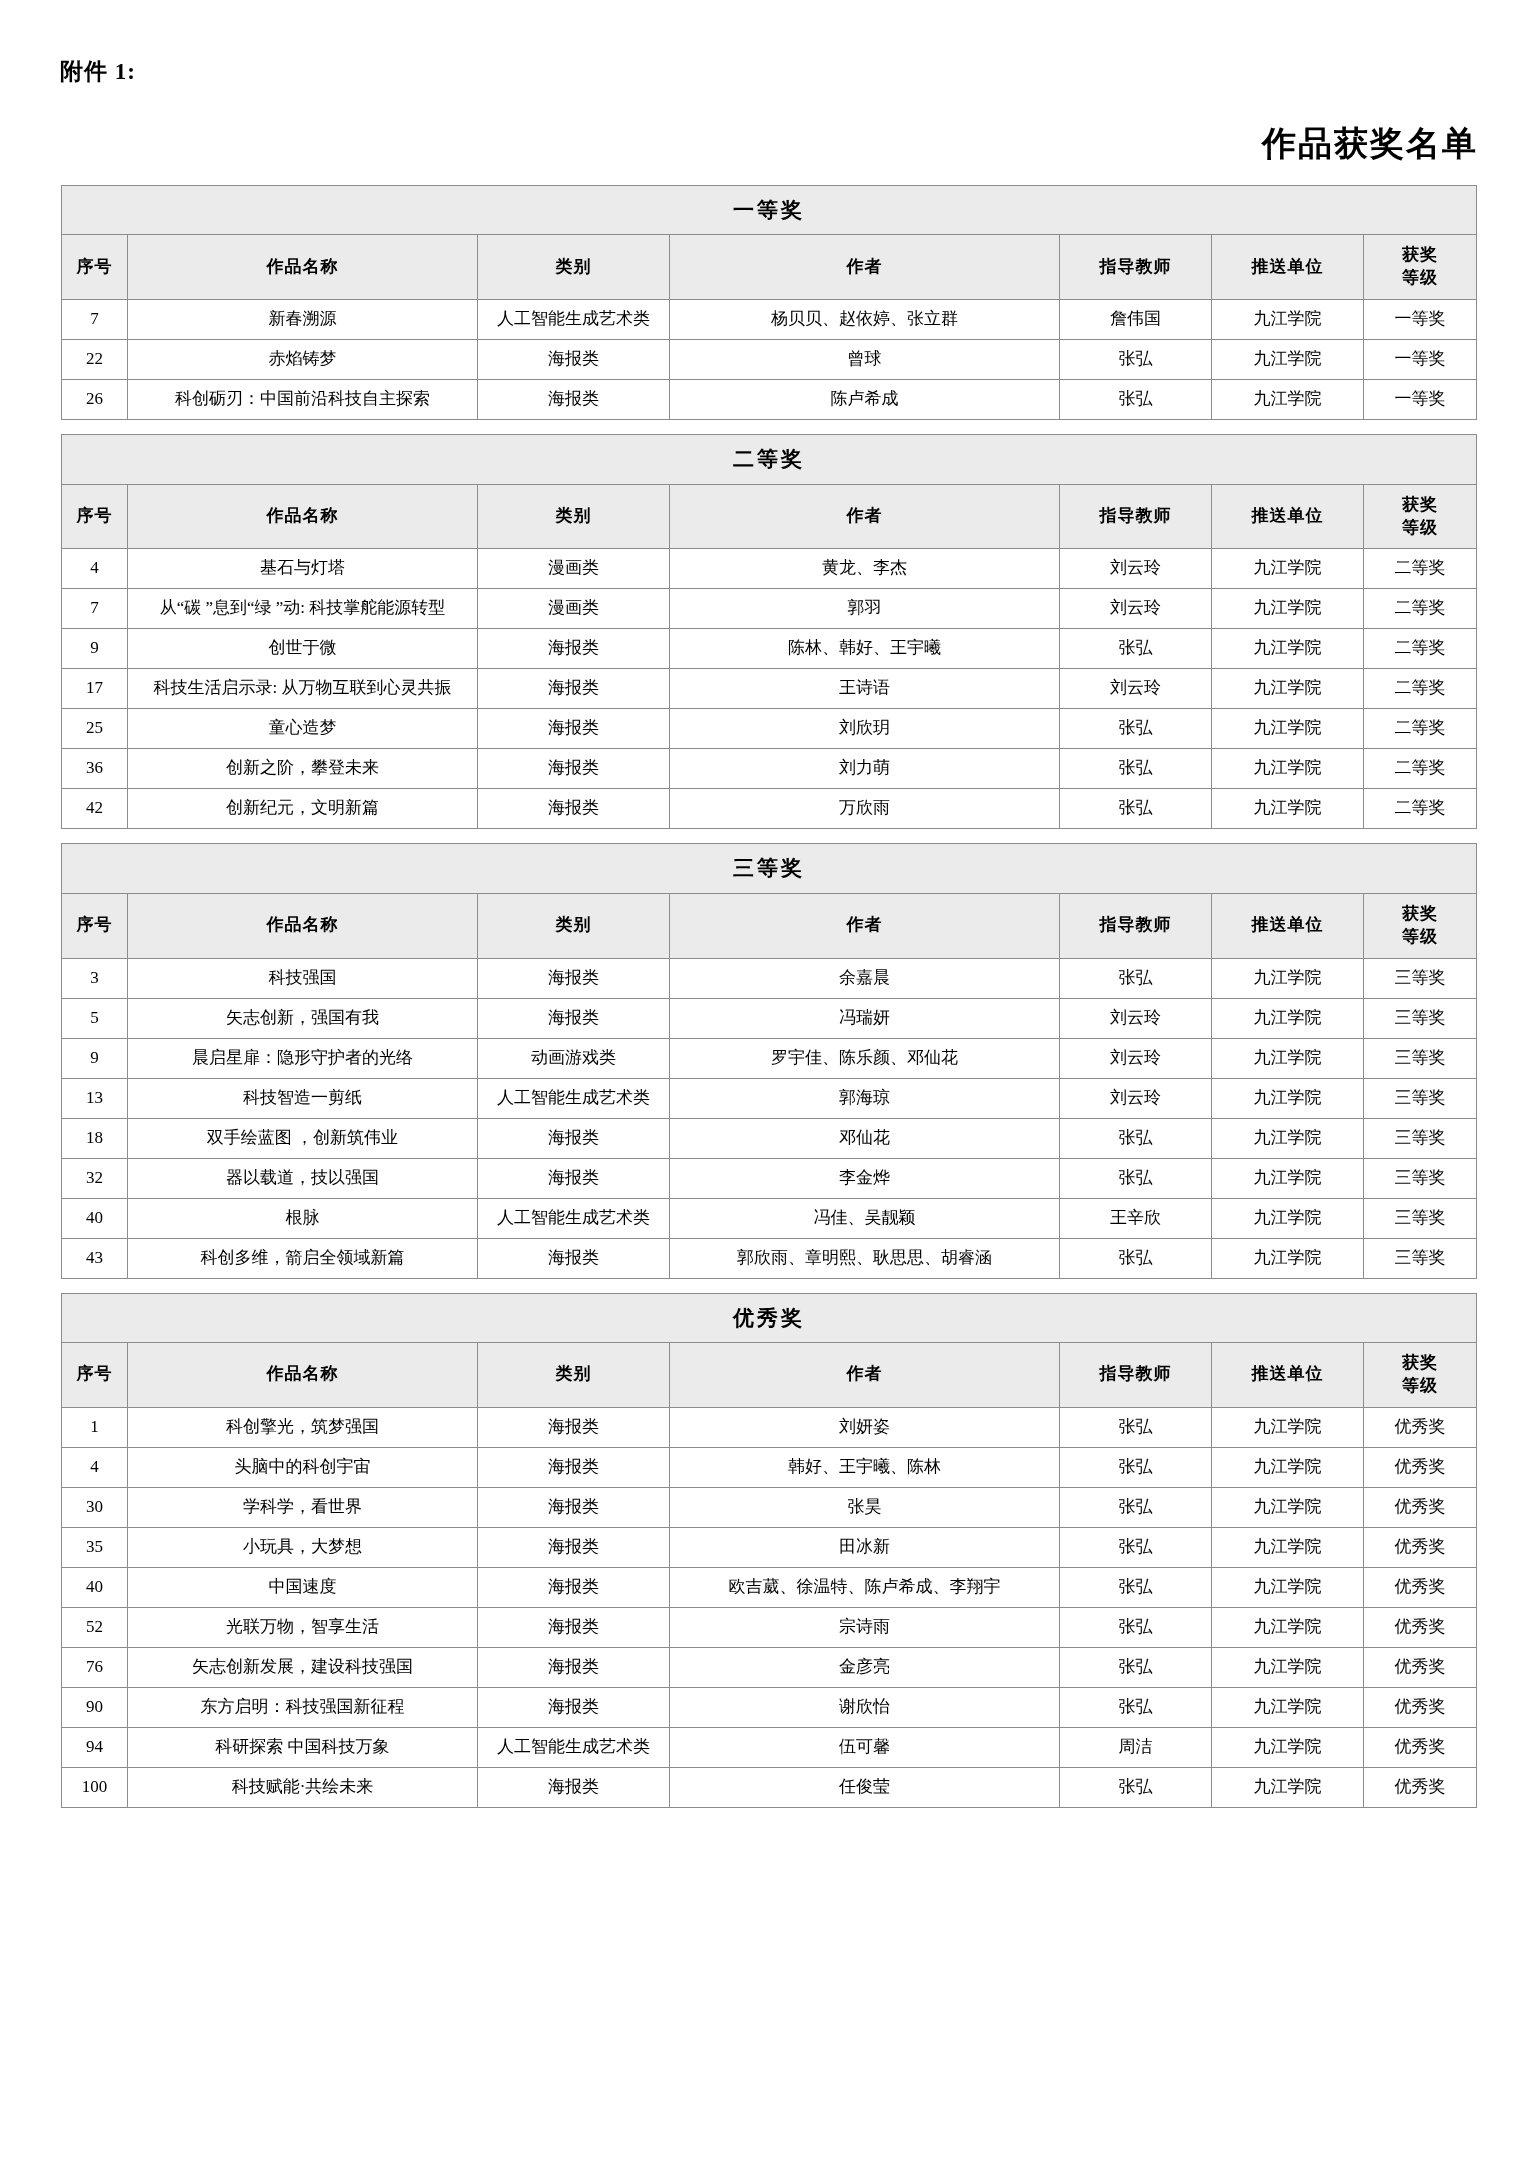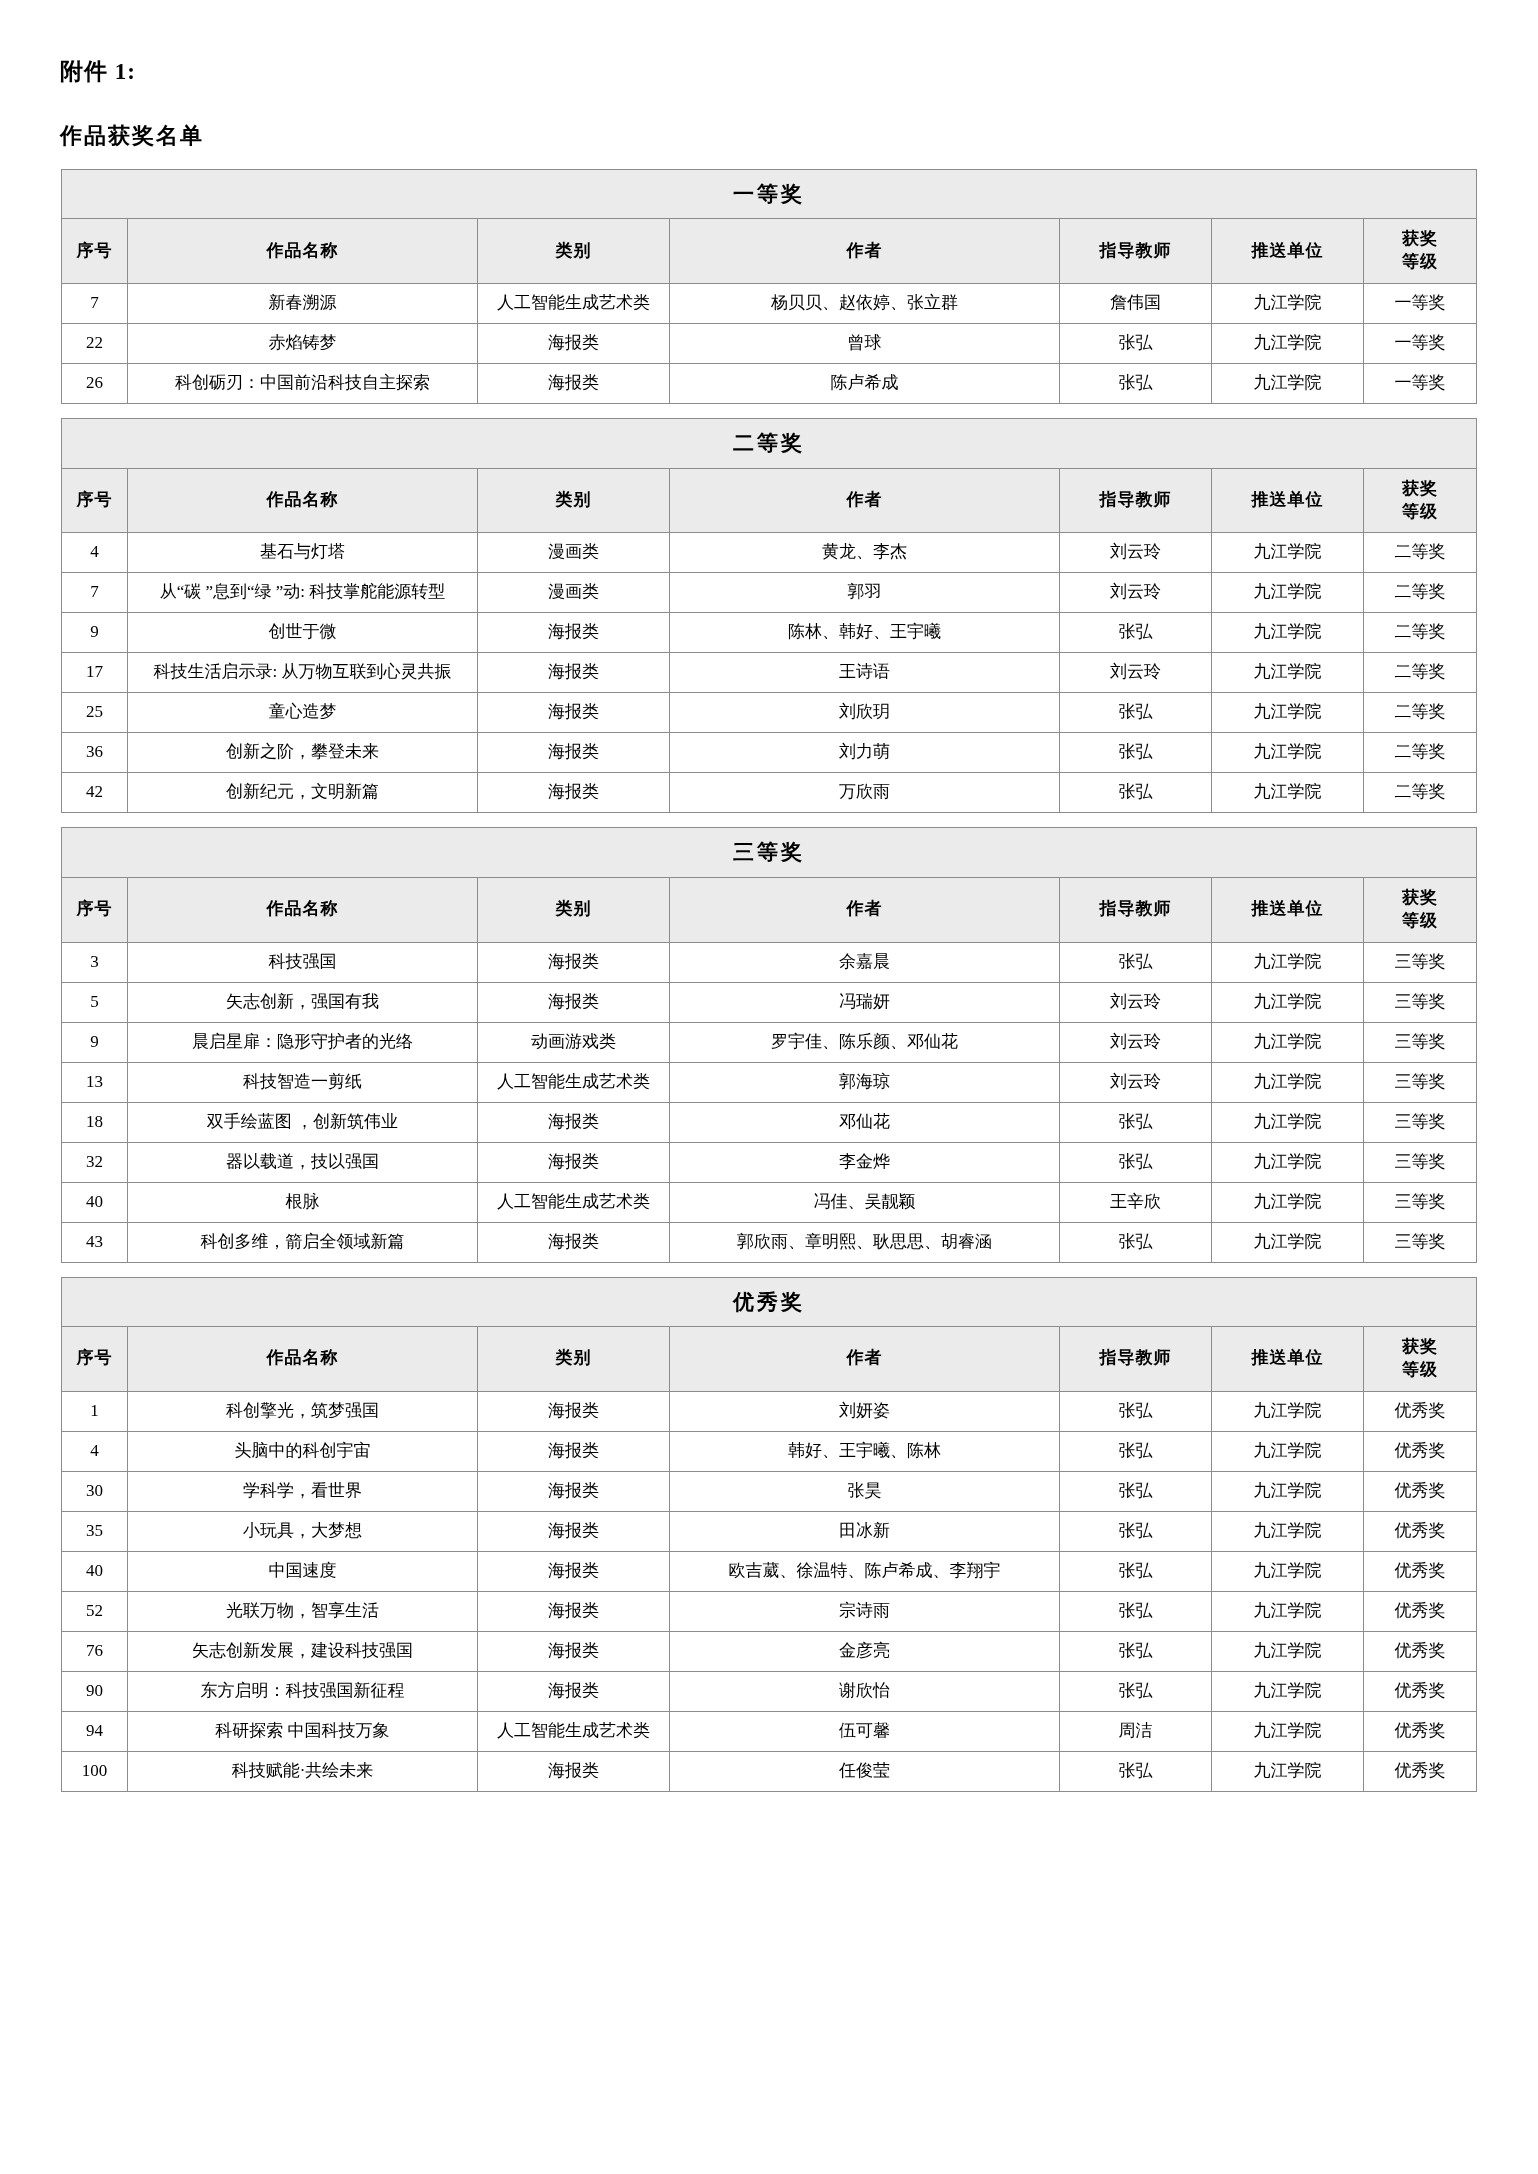--- a/index.html
+++ b/index.html
@@ -20,22 +20,22 @@
     box-sizing: border-box;
     padding: 56px 60px 0 60px;
   }
   .attachment-label {
     font-size: 23px;
     font-weight: bold;
     letter-spacing: 1px;
     margin: 0 0 34px 0;
   }
   .doc-title {
-    text-align: left;
-    font-size: 22px;
+    text-align: right;
+    font-size: 34px;
     font-weight: bold;
     letter-spacing: 2px;
     margin: 0 0 18px 0;
     font-family: Liberation Mono, monospace;
   }
   table.award-table {
     width: 1415px;
     border-collapse: collapse;
     table-layout: fixed;
     margin: 17px auto;

